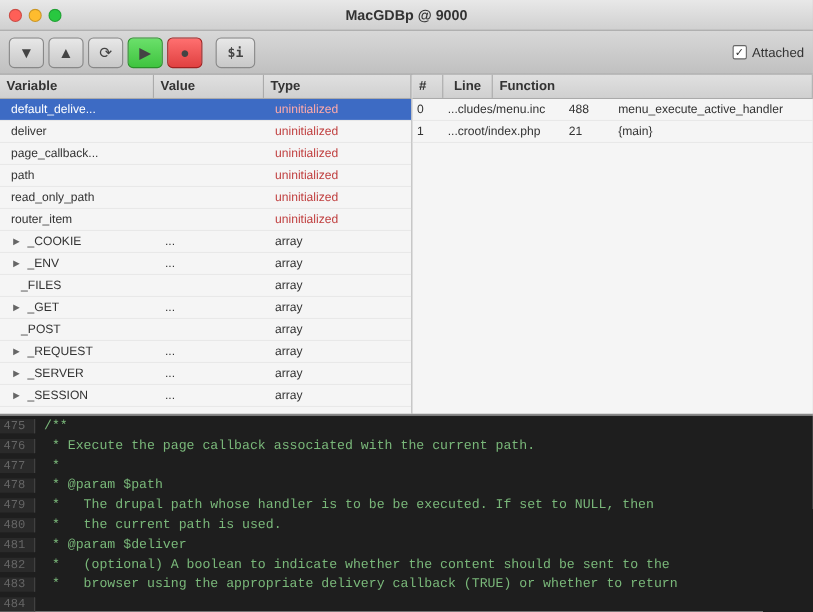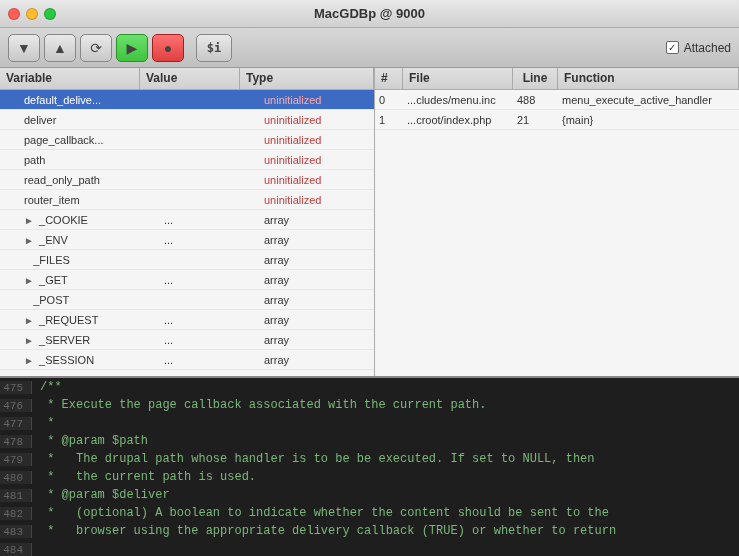--- a/index.html
+++ b/index.html
@@ -142,21 +142,21 @@
       border-bottom: 1px solid #e8e8e8;
     }
     .var-row.selected {
       background: #3d6bc4;
       color: white;
     }
     .var-row.selected .var-cell {
       color: white;
     }
     .var-cell {
-      padding: 0 24px;
+      padding: 0 10px;
       font-size: 11px;
       color: #333;
       white-space: nowrap;
       overflow: hidden;
       text-overflow: ellipsis;
     }
     .var-cell.name { width: 140px; }
     .var-cell.value { width: 100px; }
     .var-cell.type {
       flex: 1;
@@ -359,21 +359,20 @@
         <div class="var-cell name"><span class="expander">►</span> _SESSION</div>
         <div class="var-cell value">...</div>
         <div class="var-cell type">array</div>
       </div>
     </div>
   </div>
 
   <div class="right-panel">
     <div class="stack-header">
       <div class="stack-header-col col-hash">#</div>
-      <div class="stack-header-col col-file">File</div>
       <div class="stack-header-col col-line">Line</div>
       <div class="stack-header-col col-function">Function</div>
     </div>
     <div class="stack-list">
       <div class="stack-row">
         <div class="stack-cell hash">0</div>
         <div class="stack-cell file">...cludes/menu.inc</div>
         <div class="stack-cell line">488</div>
         <div class="stack-cell func">menu_execute_active_handler</div>
       </div>

